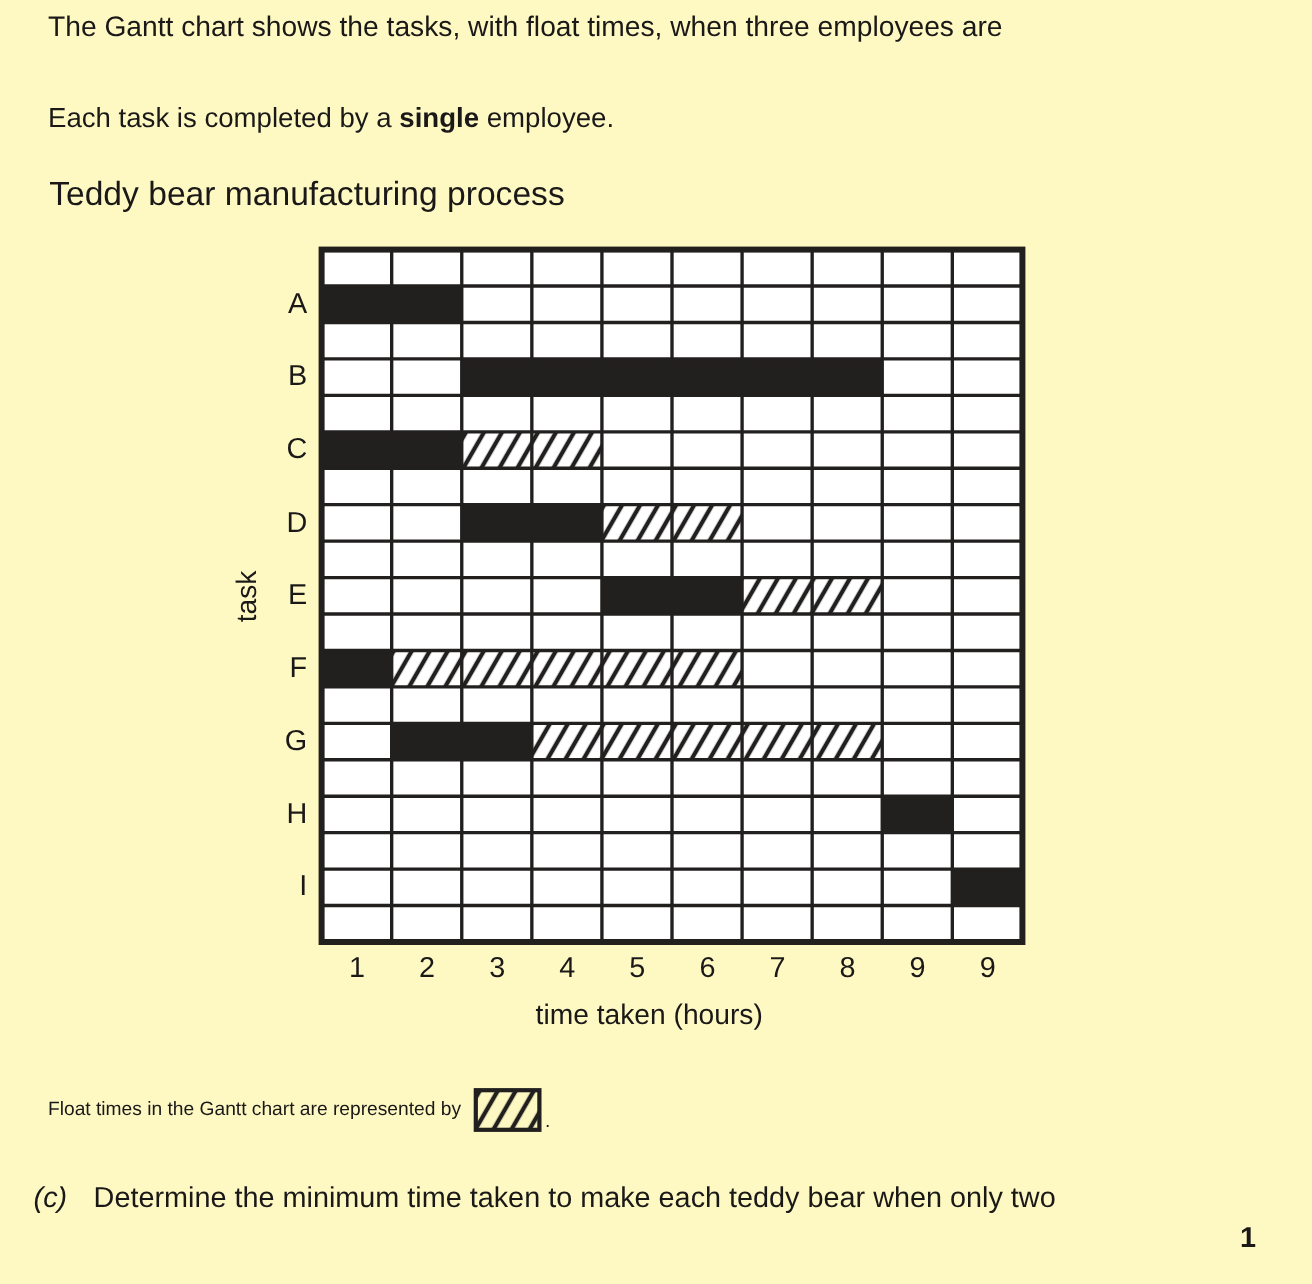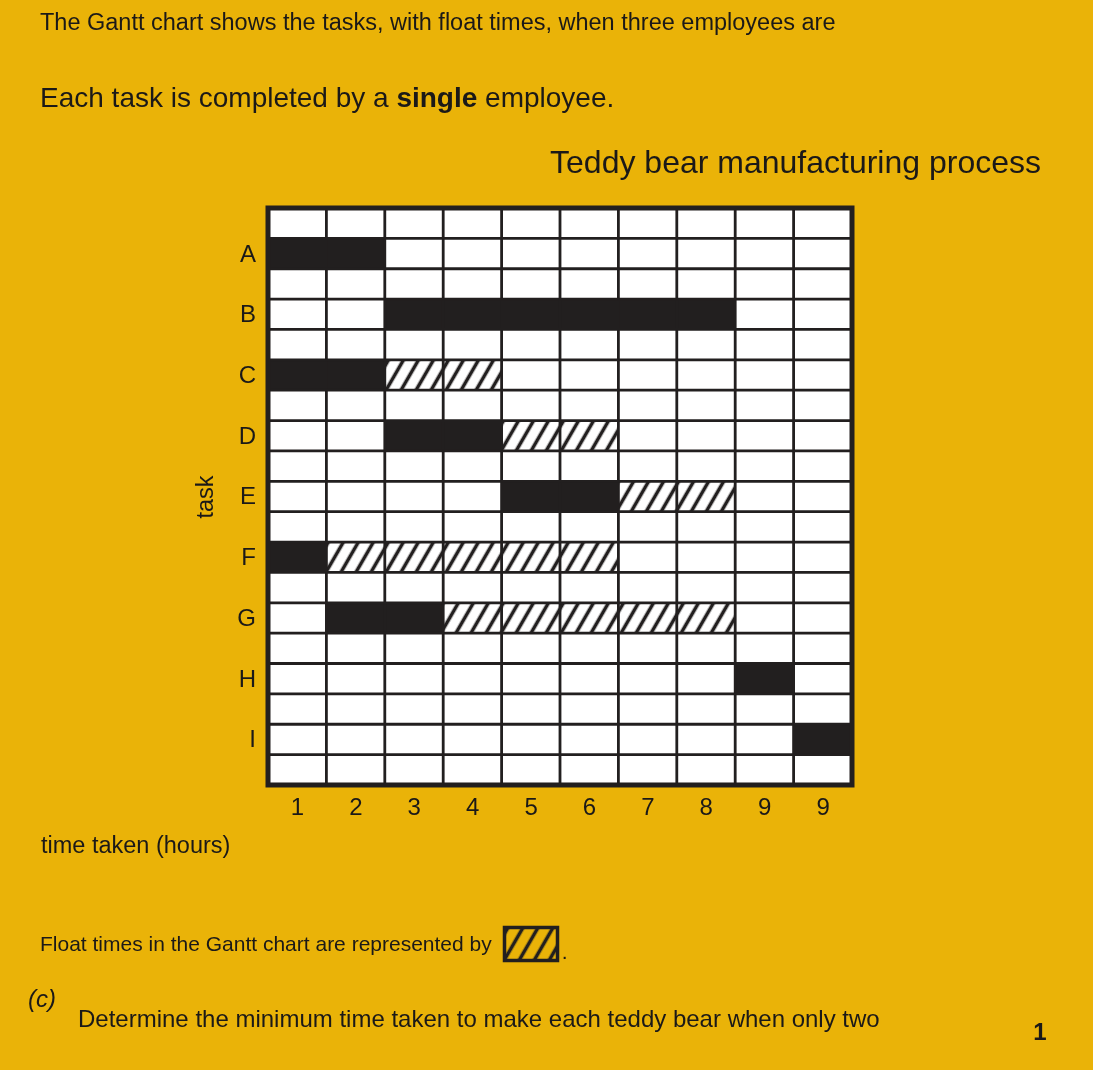--- a/index.html
+++ b/index.html
@@ -1,37 +1,37 @@
 <!DOCTYPE html>
 <html><head>
 <meta charset="utf-8">
 <style>
   html,body{margin:0;padding:0;background:#ffffff;}
   #page{
-    position:relative;width:1093px;height:1070px;background:#eab308;
+    position:relative;width:1093px;height:1070px;background:#fef9c3;
     font-family:"Liberation Sans","DejaVu Sans",sans-serif;
     color:#1b1918;overflow:hidden;
   }
   .intro{position:absolute;left:40px;top:7px;font-size:23.5px;line-height:31px;}
-  .para2{position:absolute;left:40px;top:83px;font-size:28px;line-height:30px;}
+  .para2{position:absolute;left:40px;top:83px;font-size:23px;line-height:30px;}
   .para2 b{font-weight:bold;}
-  .chart-title{position:absolute;left:41px;top:148px;width:1000px;text-align:right;font-size:32px;line-height:28px;}
+  .chart-title{position:absolute;left:41px;top:148px;width:1000px;text-align:left;font-size:28px;line-height:28px;}
   #gantt-svg{position:absolute;left:262px;top:202px;}
   .task-label{position:absolute;left:196px;width:60px;height:32px;line-height:32px;text-align:right;font-size:24px;}
   .x-tick{position:absolute;top:792px;width:59px;height:30px;line-height:30px;text-align:center;font-size:24px;}
-  .xlabel{position:absolute;left:41px;top:831px;width:1000px;text-align:left;font-size:23.5px;line-height:28px;}
+  .xlabel{position:absolute;left:41px;top:831px;width:1000px;text-align:center;font-size:23.5px;line-height:28px;}
   .ylabel{
     position:absolute;left:160px;top:480px;width:90px;height:34px;line-height:34px;
     text-align:center;font-size:23.5px;transform:rotate(-90deg);
   }
-  .legend{position:absolute;left:40px;top:923px;height:42px;display:flex;align-items:center;font-size:21px;}
+  .legend{position:absolute;left:40px;top:904px;height:42px;display:flex;align-items:center;font-size:16px;}
   .legend .swatch{margin-left:10px;display:block;}
   .legend .period{align-self:flex-end;line-height:1;margin:0 0 3px 2px;}
   .q-label{position:absolute;left:28px;top:983px;font-size:24px;line-height:32px;font-style:italic;}
-  .q-body{position:absolute;left:78px;top:983px;width:920px;font-size:24px;line-height:32px;margin-top:20px;}
+  .q-body{position:absolute;left:78px;top:983px;width:920px;font-size:24px;line-height:32px;}
   .marks{position:absolute;left:1024px;top:1017px;width:32px;text-align:center;font-size:24px;line-height:30px;font-weight:bold;}
 </style>
 </head>
 <body>
 
 <div id="page">
 
   <div class="intro">
     <div>The Gantt chart shows the tasks, with float times, when three employees are</div>
   </div>

